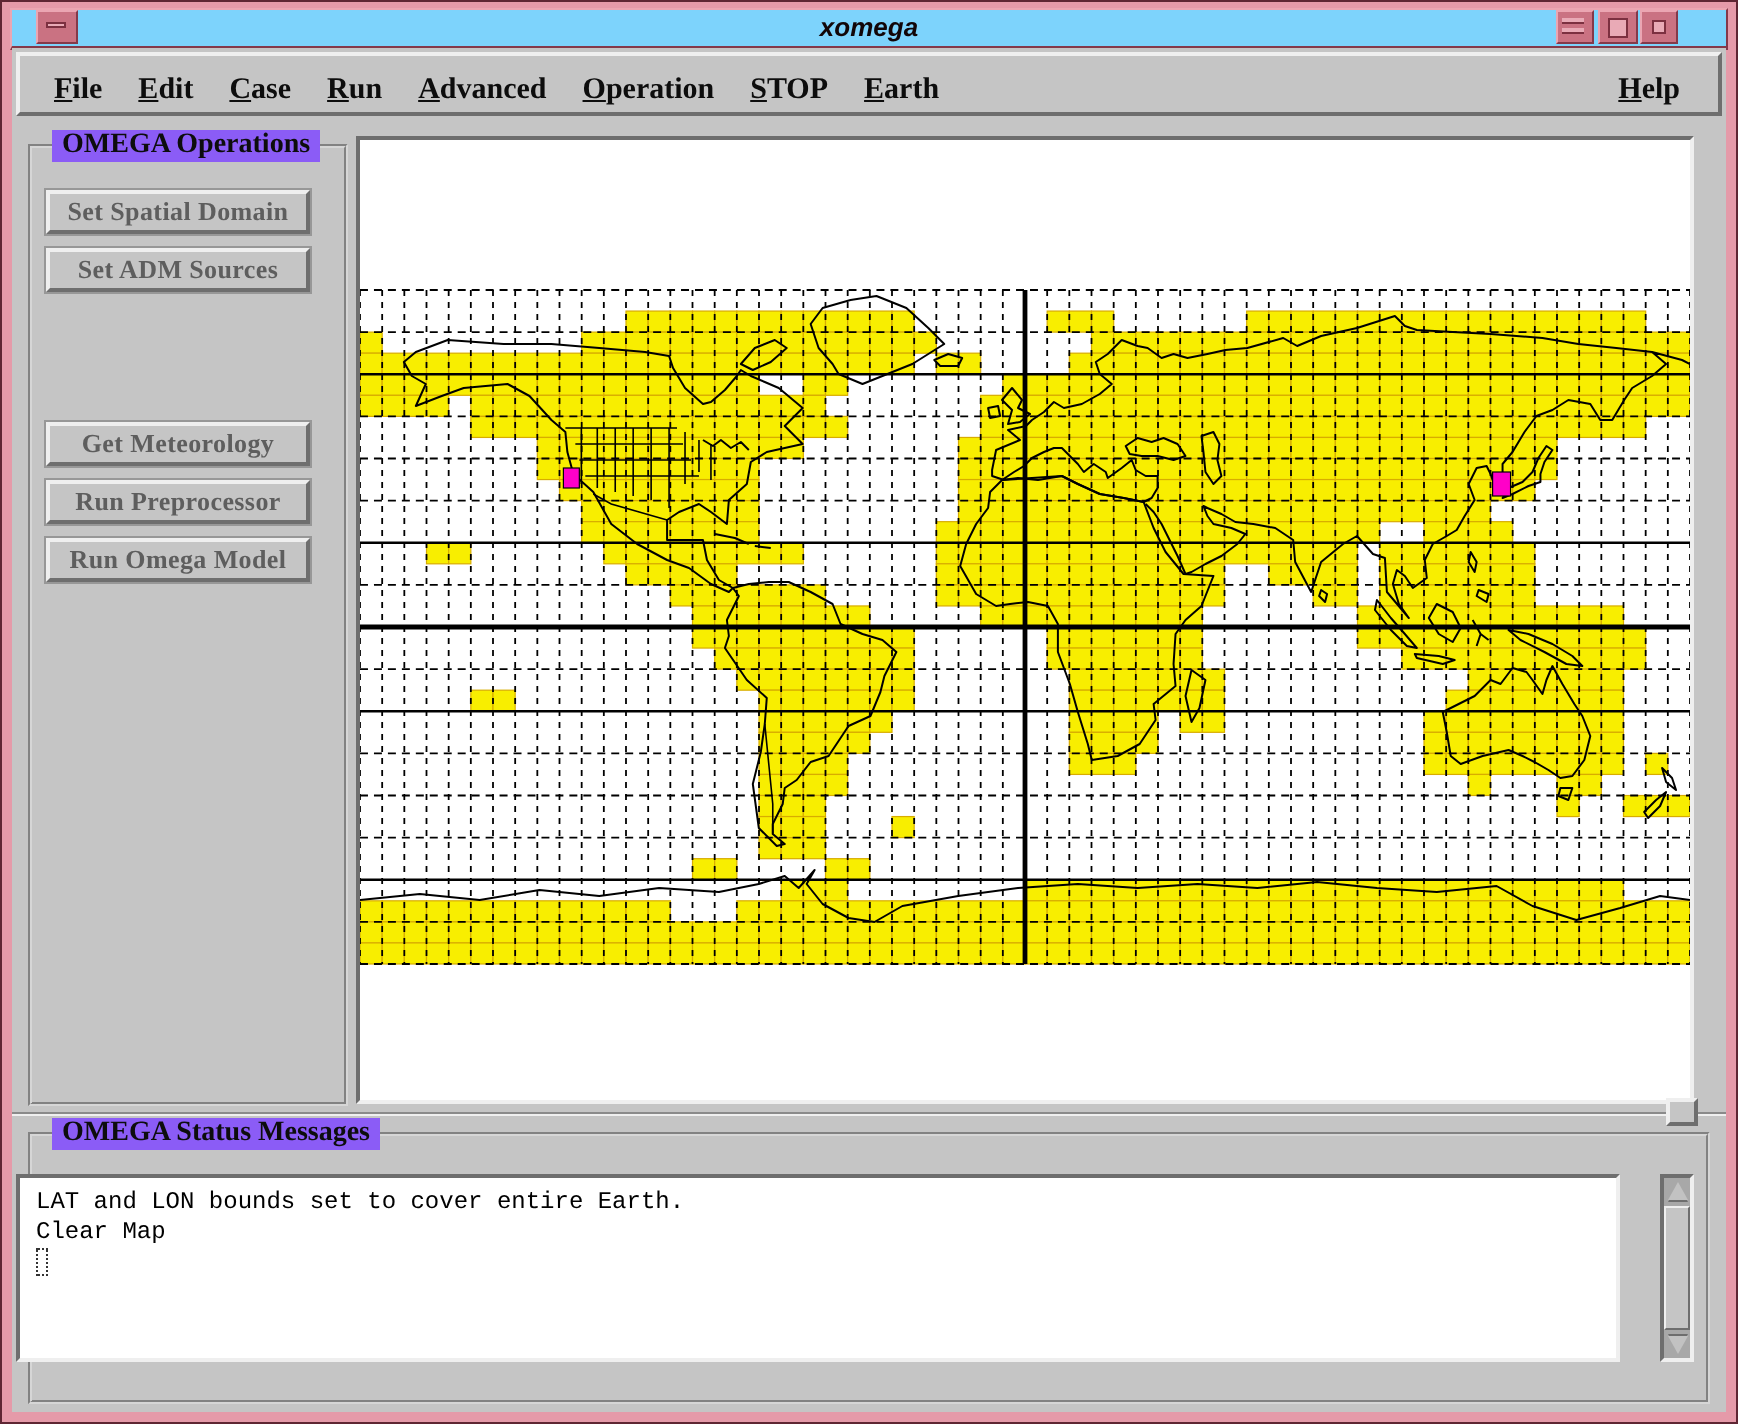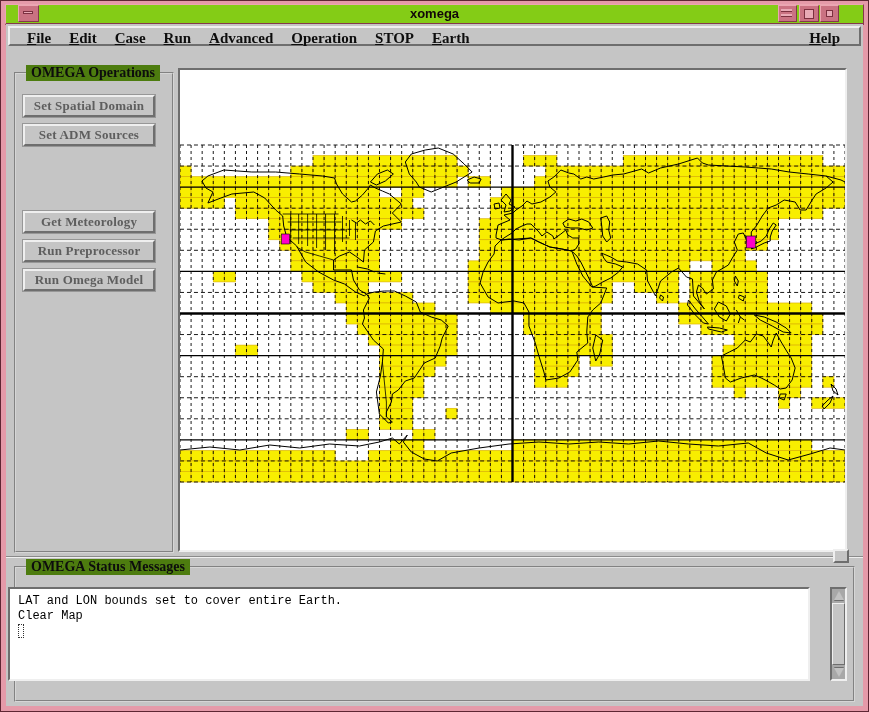--- a/index.html
+++ b/index.html
@@ -6,23 +6,23 @@
   .window{
     position:relative;width:869px;height:712px;
     background:#e59aa9;
     font-family:"Liberation Serif", serif;
     box-shadow:inset 0 0 0 1px #5e2633;
     overflow:hidden;
   }
   
   .titlebar{
     position:absolute;left:5px;top:4px;right:5px;height:18px;
-    background:#84cc16;
+    background:#7dd3fc;
     border-top:1px solid #eba6b2;border-left:1px solid #eba6b2;
-    border-bottom:2px solid #84394a;border-right:1px solid #84394a;
+    border-bottom:2px solid #84394a;border-right:1px solid #84394a;font-style:italic;
   }
   .tb-title{
     position:absolute;left:0;right:0;top:1px;text-align:center;
     font-family:"Liberation Sans", sans-serif;font-weight:bold;
     font-size:13px;color:#120608;line-height:15px;
   }
   .tb-btn{
     position:absolute;top:0;height:15px;background:#ca7282;
     border:1px solid;border-color:#eba6b2 #84394a #84394a #eba6b2;
   }
@@ -31,40 +31,40 @@
   .tb-bars{right:66px;width:17px;}
   .bar-line{position:absolute;left:2px;width:11px;height:2px;background:#e9aab6;border-bottom:1px solid #7c3040;}
   .tb-max{right:44px;width:18px;}
   .sq-lg{position:absolute;left:4px;top:3px;width:8px;height:8px;border:1px solid #7c3040;background:#e9aab6;}
   .tb-min{right:24px;width:17px;}
   .sq-sm{position:absolute;left:5px;top:4px;width:5px;height:5px;border:1px solid #7c3040;background:#e9aab6;}
   
   .inner{position:absolute;left:6px;top:24px;width:857px;height:682px;background:#c5c5c5;}
   
   .menubar{
-    position:absolute;left:8px;top:26px;width:853px;height:20px;box-sizing:border-box;
+    position:absolute;left:8px;top:26px;width:853px;height:32px;box-sizing:border-box;
     background:#c5c5c5;
     border:2px solid;border-color:#efefef #6e6e6e #6e6e6e #efefef;
-    display:flex;align-items:flex-start;padding-left:14px;
+    display:flex;align-items:flex-end;padding-left:14px;
   }
   .menu-item{
     font-weight:bold;font-size:15px;color:#0d0d0d;
     margin-right:12px;padding:2px 3px;display:inline-block;white-space:nowrap;
   }
   .menu-item::first-letter{text-decoration:underline;}
   .menu-spacer{flex:1;}
   .menu-help{margin-right:16px;}
   
   .frame{
     position:absolute;box-sizing:border-box;
     border:2px groove #d6d6d6;
   }
   .sidebar-frame{left:14px;top:72px;width:160px;height:481px;}
   .frame-title{
-    position:absolute;top:-9px;left:10px;background:#4d7c0f;
+    position:absolute;top:-9px;left:10px;background:#8b5cf6;
     font-weight:bold;font-size:14px;color:#0d0d0d;padding:0 5px;white-space:nowrap;
   }
   .op-btn{
     position:absolute;left:7px;width:132px;height:22px;box-sizing:border-box;
     background:#c5c5c5;
     border:2px solid;border-color:#efefef #6e6e6e #6e6e6e #efefef;
     box-shadow:0 0 0 1px #979797;
     font-family:"Liberation Serif", serif;font-weight:bold;font-size:13px;
     color:#5e5e5e;text-align:center;line-height:18px;white-space:nowrap;
     letter-spacing:0.2px;

